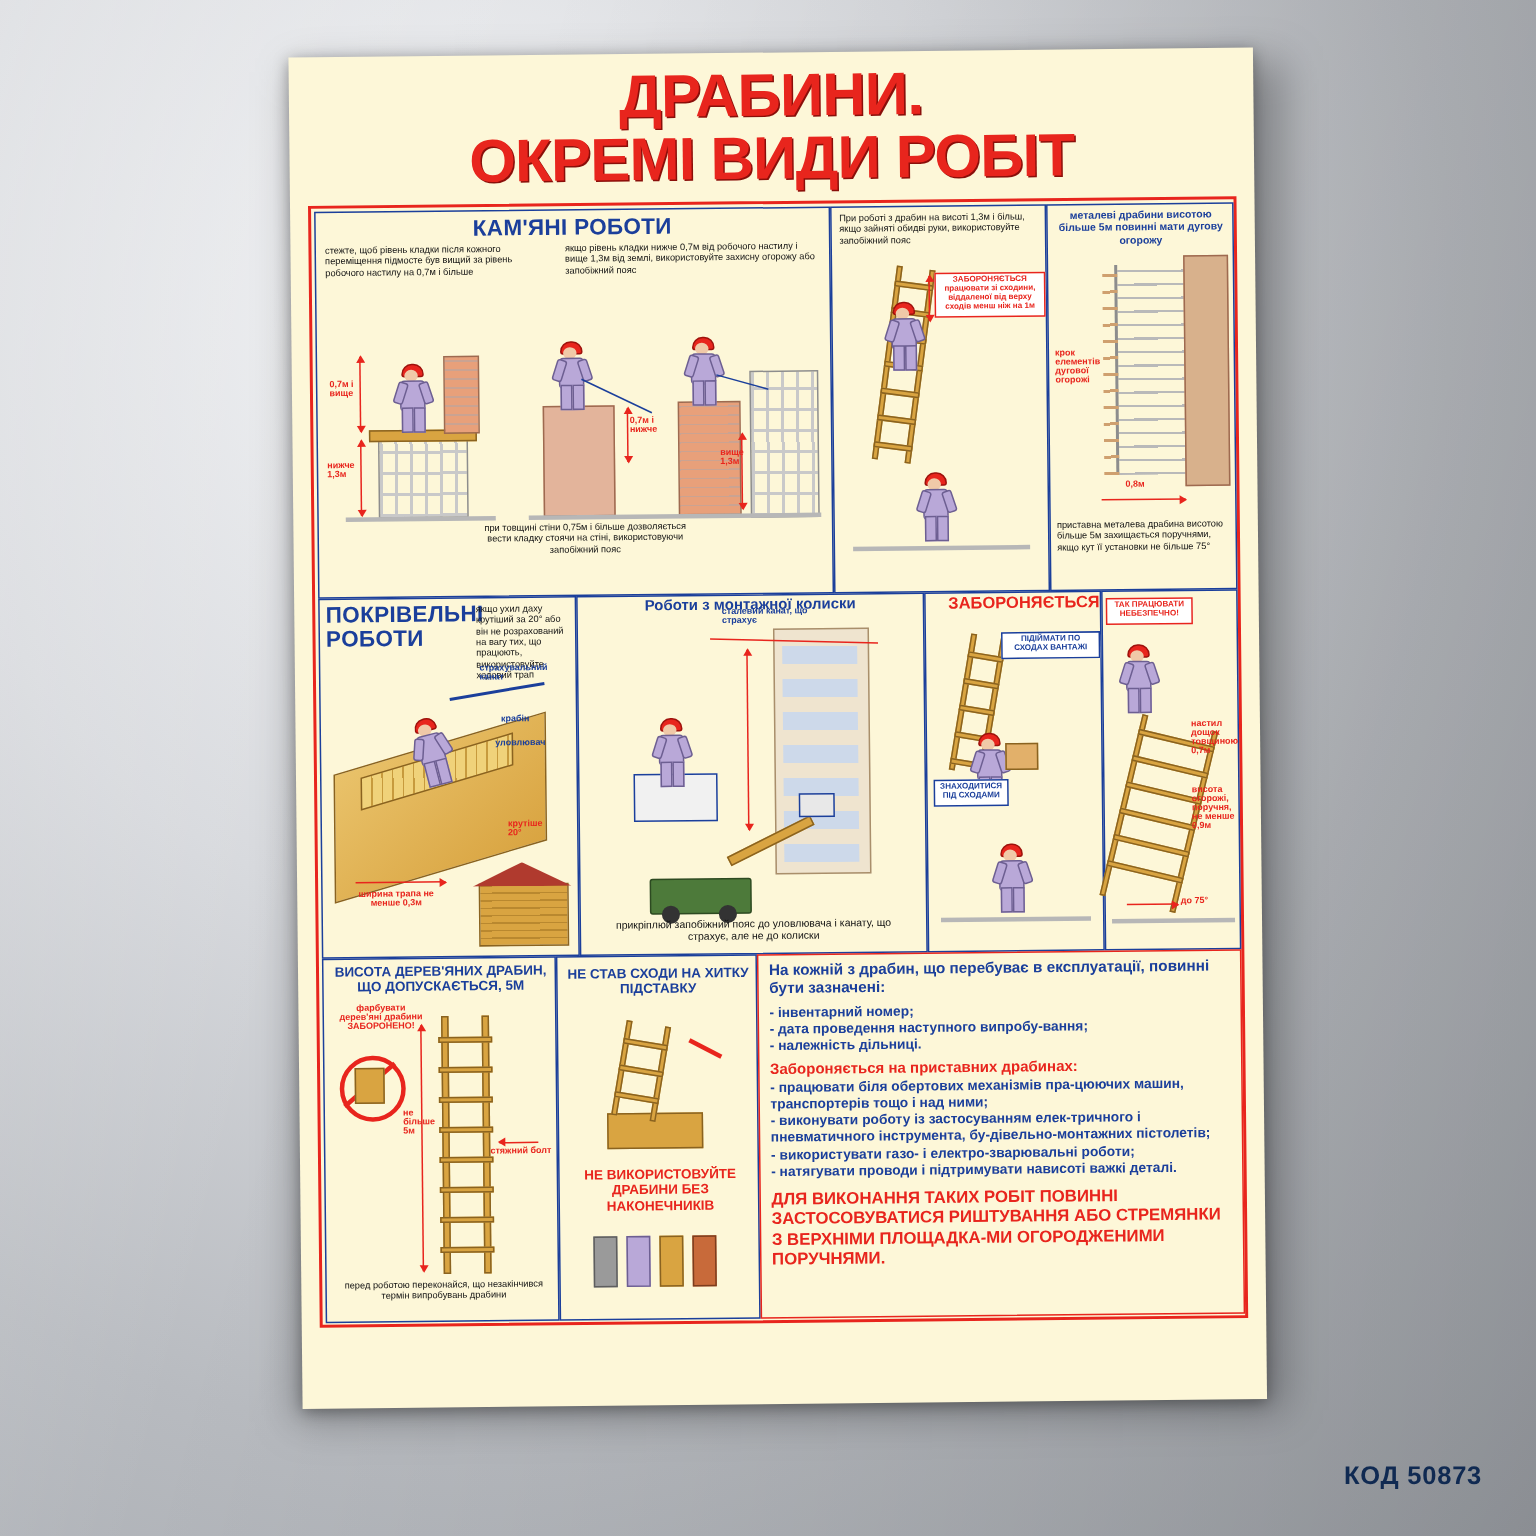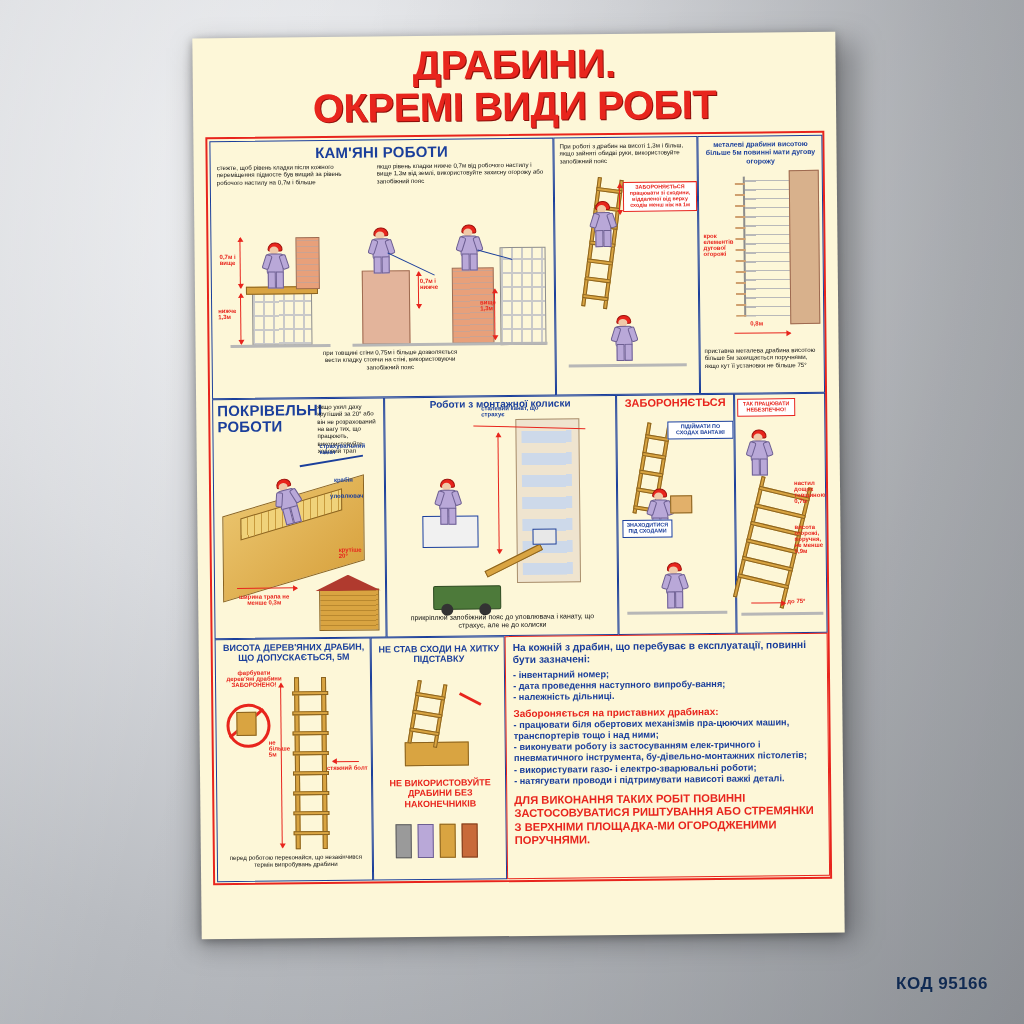--- a/index.html
+++ b/index.html
@@ -309,21 +309,21 @@
       <div class="fig" style="left:46px;top:188px;width:66px;height:22px;background:#4d7a3a;border:0.8px solid #2d4a21;border-radius:2px;"></div>
       <div class="fig" style="left:54px;top:206px;width:12px;height:12px;background:#333;border-radius:50%;"></div>
       <div class="fig" style="left:92px;top:206px;width:12px;height:12px;background:#333;border-radius:50%;"></div>
       <div class="fig" style="left:96px;top:160px;width:60px;height:5px;background:#d9a441;border:0.6px solid #8a6320;transform:rotate(-26deg);"></div>
       <div class="fig" style="left:146px;top:132px;width:22px;height:14px;background:#e8e8e8;border:1px solid #1b3f9b;"></div>
 
       <div class="tiny" style="position:absolute;left:10px;top:216px;width:210px;text-align:center;font-size:7px;">прикріплюй запобіжний пояс до уловлювача і канату, що страхує, але не до колиски</div>
     </div>
 
     <div class="cell bluebox" style="left:406px;top:260px;width:118px;height:240px;">
-      <h3 class="secr" style="font-size:11px;">ЗАБОРОНЯЄТЬСЯ</h3>
+      <h3 class="secr" style="font-size:11px;text-align:right;">ЗАБОРОНЯЄТЬСЯ</h3>
 
       <div class="ladder" style="left:22px;top:28px;width:24px;height:92px;transform:rotate(10deg);">
         <div class="rail" style="left:0;"></div>
             <div class="rail" style="right:0;"></div>
         <div class="rung" style="top:12px;"></div>
             <div class="rung" style="top:30px;"></div>
         <div class="rung" style="top:48px;"></div>
             <div class="rung" style="top:66px;"></div>
         <div class="rung" style="top:84px;"></div>
       </div>
@@ -443,13 +443,13 @@
       <div class="bluetext body-list">- використувати газо- і електро-зварювальні роботи;</div>
       <div class="bluetext body-list">- натягувати проводи і підтримувати нависоті важкі деталі.</div>
 
       <div class="redtext" style="margin-top:7px;font-size:11.2px;line-height:1.2;">ДЛЯ ВИКОНАННЯ ТАКИХ РОБІТ ПОВИННІ ЗАСТОСОВУВАТИСЯ РИШТУВАННЯ АБО СТРЕМЯНКИ З ВЕРХНІМИ ПЛОЩАДКА-МИ ОГОРОДЖЕНИМИ ПОРУЧНЯМИ.</div>
     </div>
 
   </div>
  </div>
 </div>
 
-<div class="code">КОД 95166</div>
+<div class="code">КОД 50873</div>
 
 </body></html>

